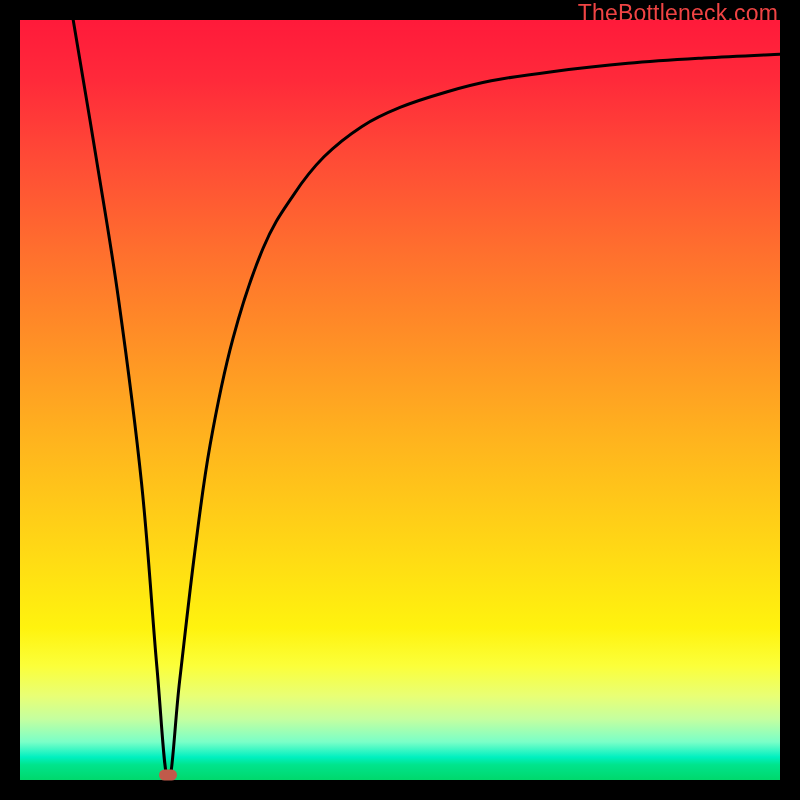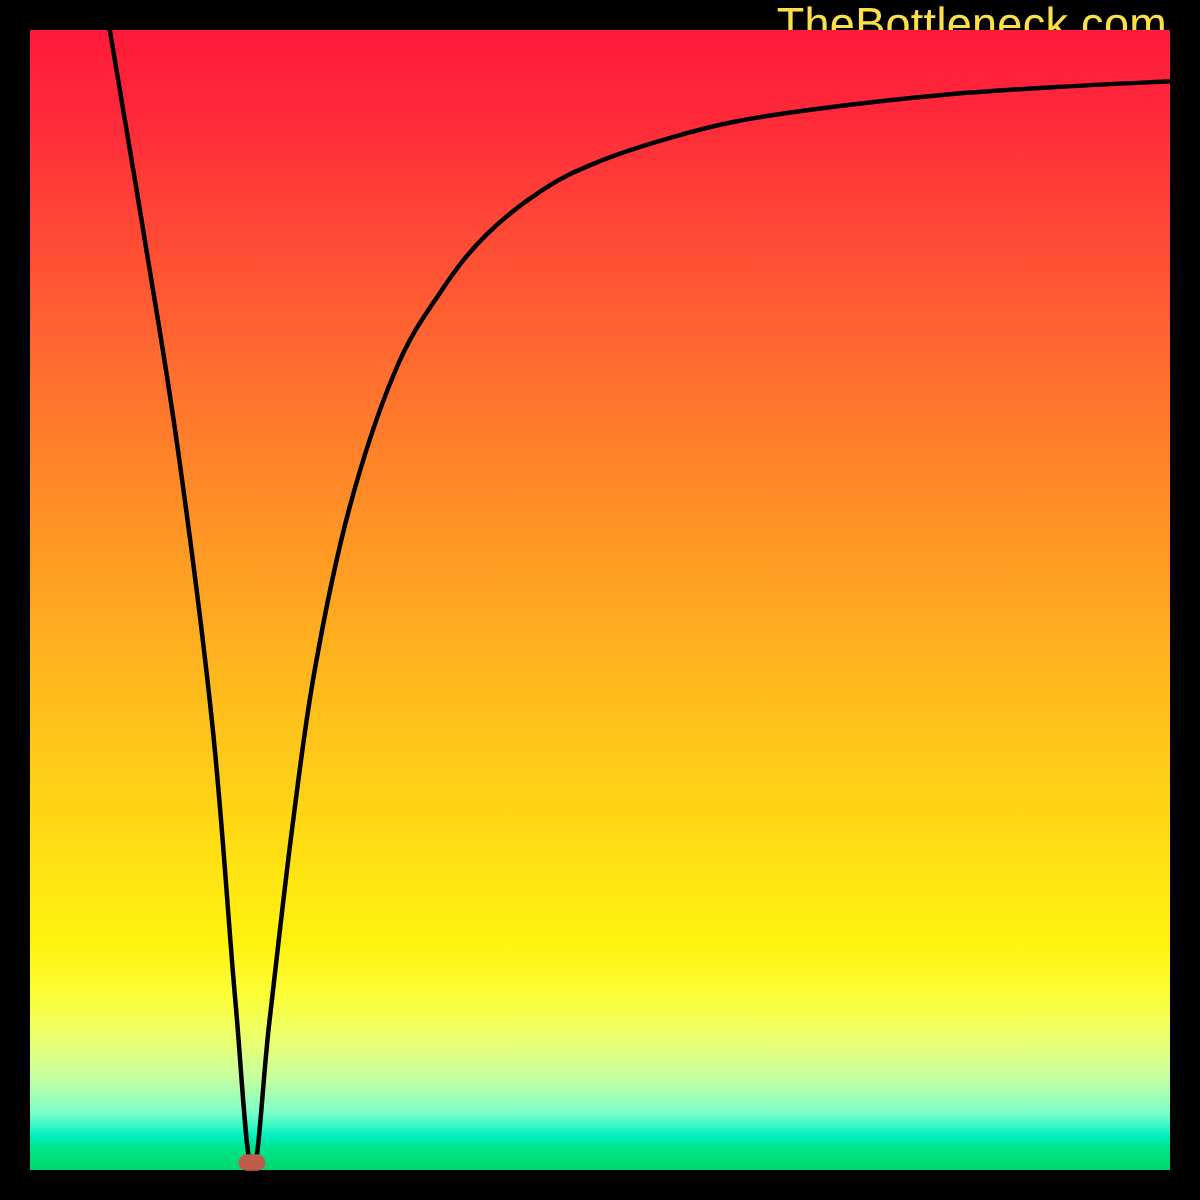--- a/index.html
+++ b/index.html
@@ -62,23 +62,23 @@
     width: 18px;
     height: 11px;
     border-radius: 6px;
     background: #c05a4a;
     transform: translate(-50%, -50%);
   }
   .watermark {
     position: absolute;
     top: 0px;
     right: 22px;
-    font-size: 30px;
+    font-size: 23px;
     font-weight: 500;
-    color: #fde047;
+    color: #ef4444;
     letter-spacing: 0.2px;
     user-select: none;
   }
 </style>
 </head>
 <body>
 
 <div class="watermark">TheBottleneck.com</div>
 
 <div class="frame">

